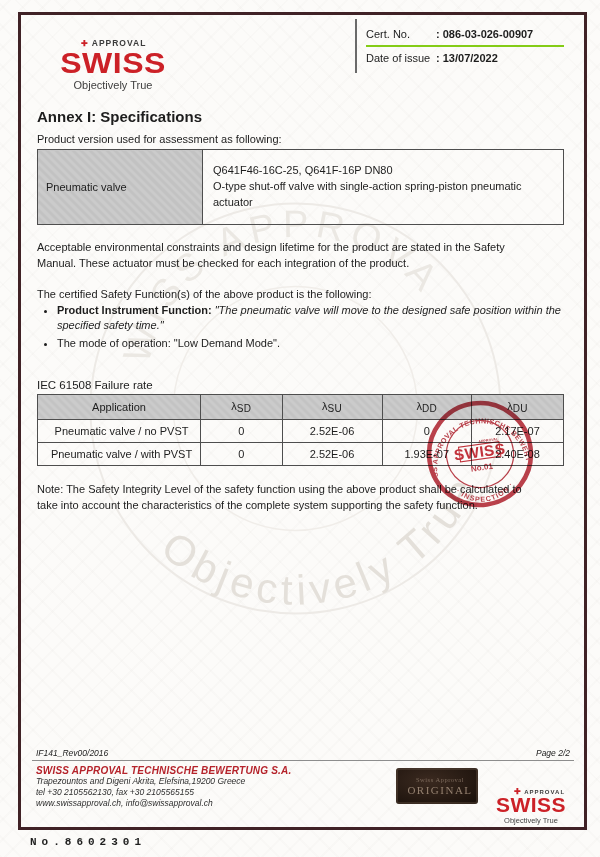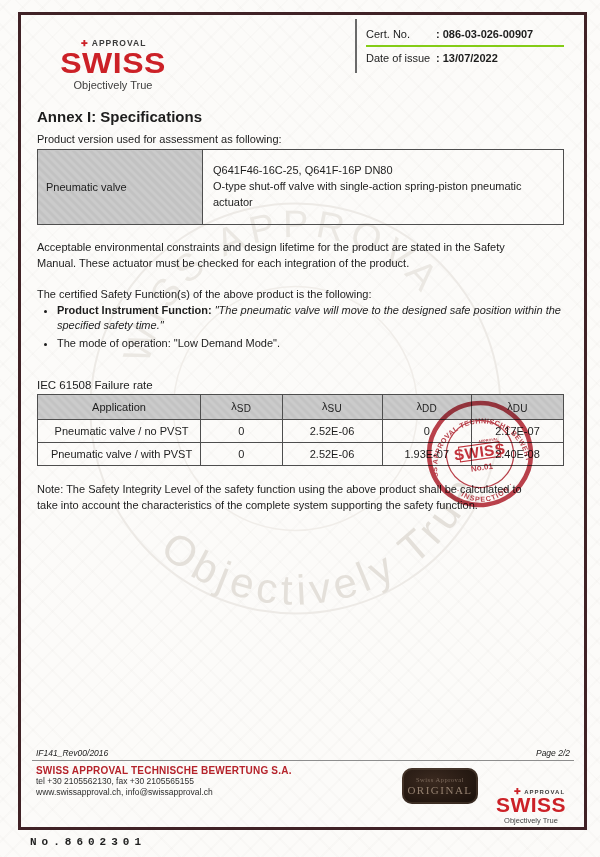--- a/index.html
+++ b/index.html
@@ -61,28 +61,29 @@
   
   .seal{position:absolute;left:423px;top:397px;width:114px;height:114px;z-index:3;
         opacity:.92;mix-blend-mode:multiply;transform:rotate(-8deg);}
   
   .watermark{position:absolute;inset:0;z-index:1;pointer-events:none;}
   
   .footer{position:absolute;left:32px;right:26px;bottom:32px;z-index:2;}
   .footer-meta{display:flex;justify-content:space-between;font-size:8.5px;font-style:italic;color:#222;padding:0 4px 2px 4px;}
   .footer-rule{border-top:1.5px solid #8d8d8d;margin:0 0 4px 0;}
   .footer-cols{display:flex;align-items:flex-start;padding:0 0 0 4px;}
-  .addr-block{flex:1;}
+  .addr-block{flex:1;font-style:italic;}
   .company-name{font-size:10px;font-weight:bold;color:#b5232b;letter-spacing:.2px;}
   .addr-line{font-size:8.5px;color:#2e2e2e;line-height:1.3;}
   .original-badge{
-    width:76px;height:36px;margin:3px 10px 0 0;border-radius:10px;flex:0 0 76px;
+    width:76px;height:36px;margin:3px 10px 0 0;border-radius:3px;flex:0 0 76px;
     background:radial-gradient(ellipse at 40% 35%,#3b2a20 0%,#241811 65%,#160e09 100%);
     display:flex;flex-direction:column;align-items:center;justify-content:center;
     box-shadow:inset 0 0 0 2px rgba(140,115,95,.25);
+    padding-left:6px;
   }
   .original-line1{font-size:6.5px;color:#7d6a5c;font-family:"Liberation Serif",serif;letter-spacing:.5px;}
   .original-line2{font-size:11px;color:#94806f;font-family:"Liberation Serif",serif;letter-spacing:1.5px;margin-top:1px;}
   .footer-logo{flex:0 0 86px;text-align:center;margin-top:2px;}
   .footer-logo .logo-approval{font-size:6px;padding-left:26px;}
   .footer-logo .brand-big{font-size:21px;}
   .footer-logo .logo-tagline{font-size:7.5px;margin-top:0;}
   
   .serial{position:absolute;left:30px;top:836px;z-index:2;font-family:"Liberation Mono",monospace;
           font-size:11px;font-weight:bold;letter-spacing:5px;color:#1f1f1f;}
@@ -217,20 +218,21 @@
 
   <div class="footer">
     <div class="footer-meta">
       <span>IF141_Rev00/2016</span>
       <span>Page 2/2</span>
     </div>
     <div class="footer-rule"></div>
     <div class="footer-cols">
       <div class="addr-block">
         <div class="company-name">SWISS APPROVAL TECHNISCHE BEWERTUNG S.A.</div>
+        <div class="addr-line">Trapezountos and Digeni Akrita, Elefsina,19200 Greece</div>
         <div class="addr-line">tel +30 2105562130, fax +30 2105565155</div>
         <div class="addr-line">www.swissapproval.ch, info@swissapproval.ch</div>
       </div>
       <div class="original-badge">
         <div class="original-line1">Swiss Approval</div>
         <div class="original-line2">ORIGINAL</div>
       </div>
       <div class="footer-logo">
         <div class="logo-approval">
           <span class="cross">✚</span>

